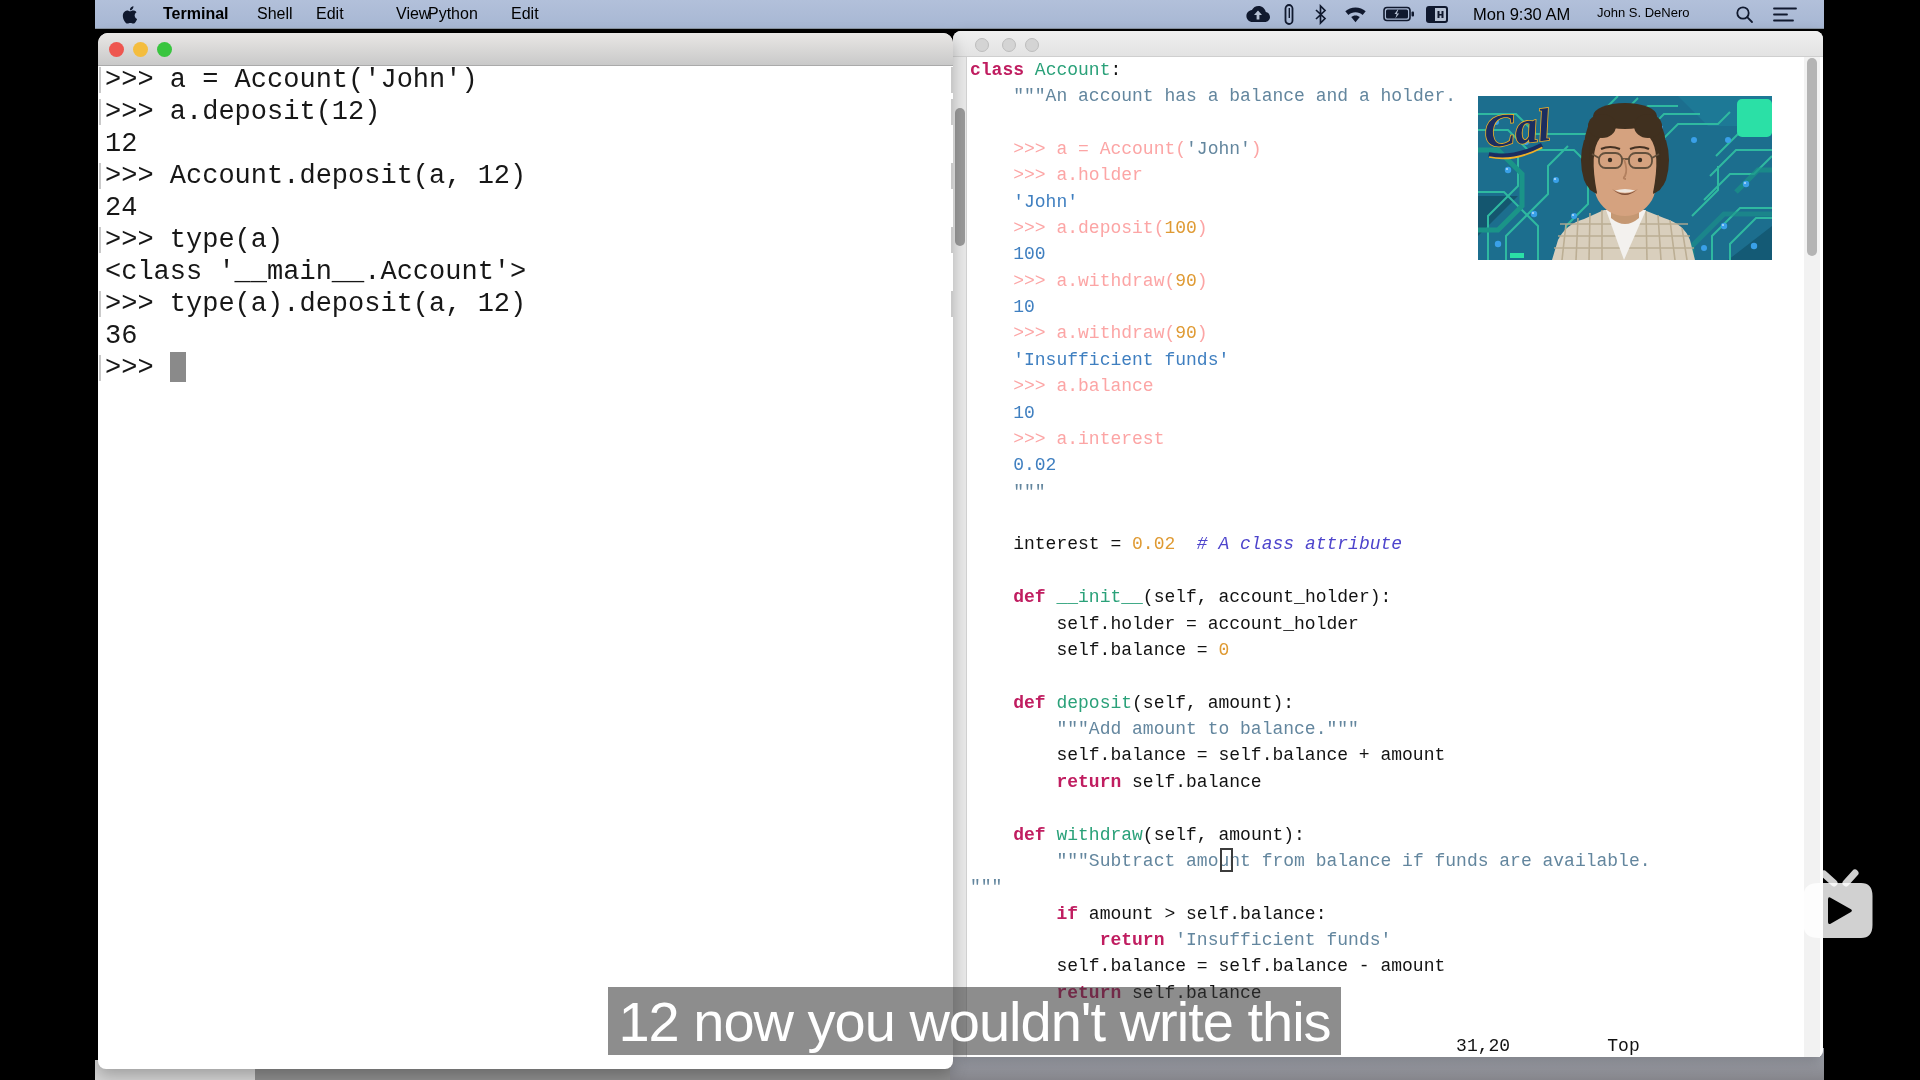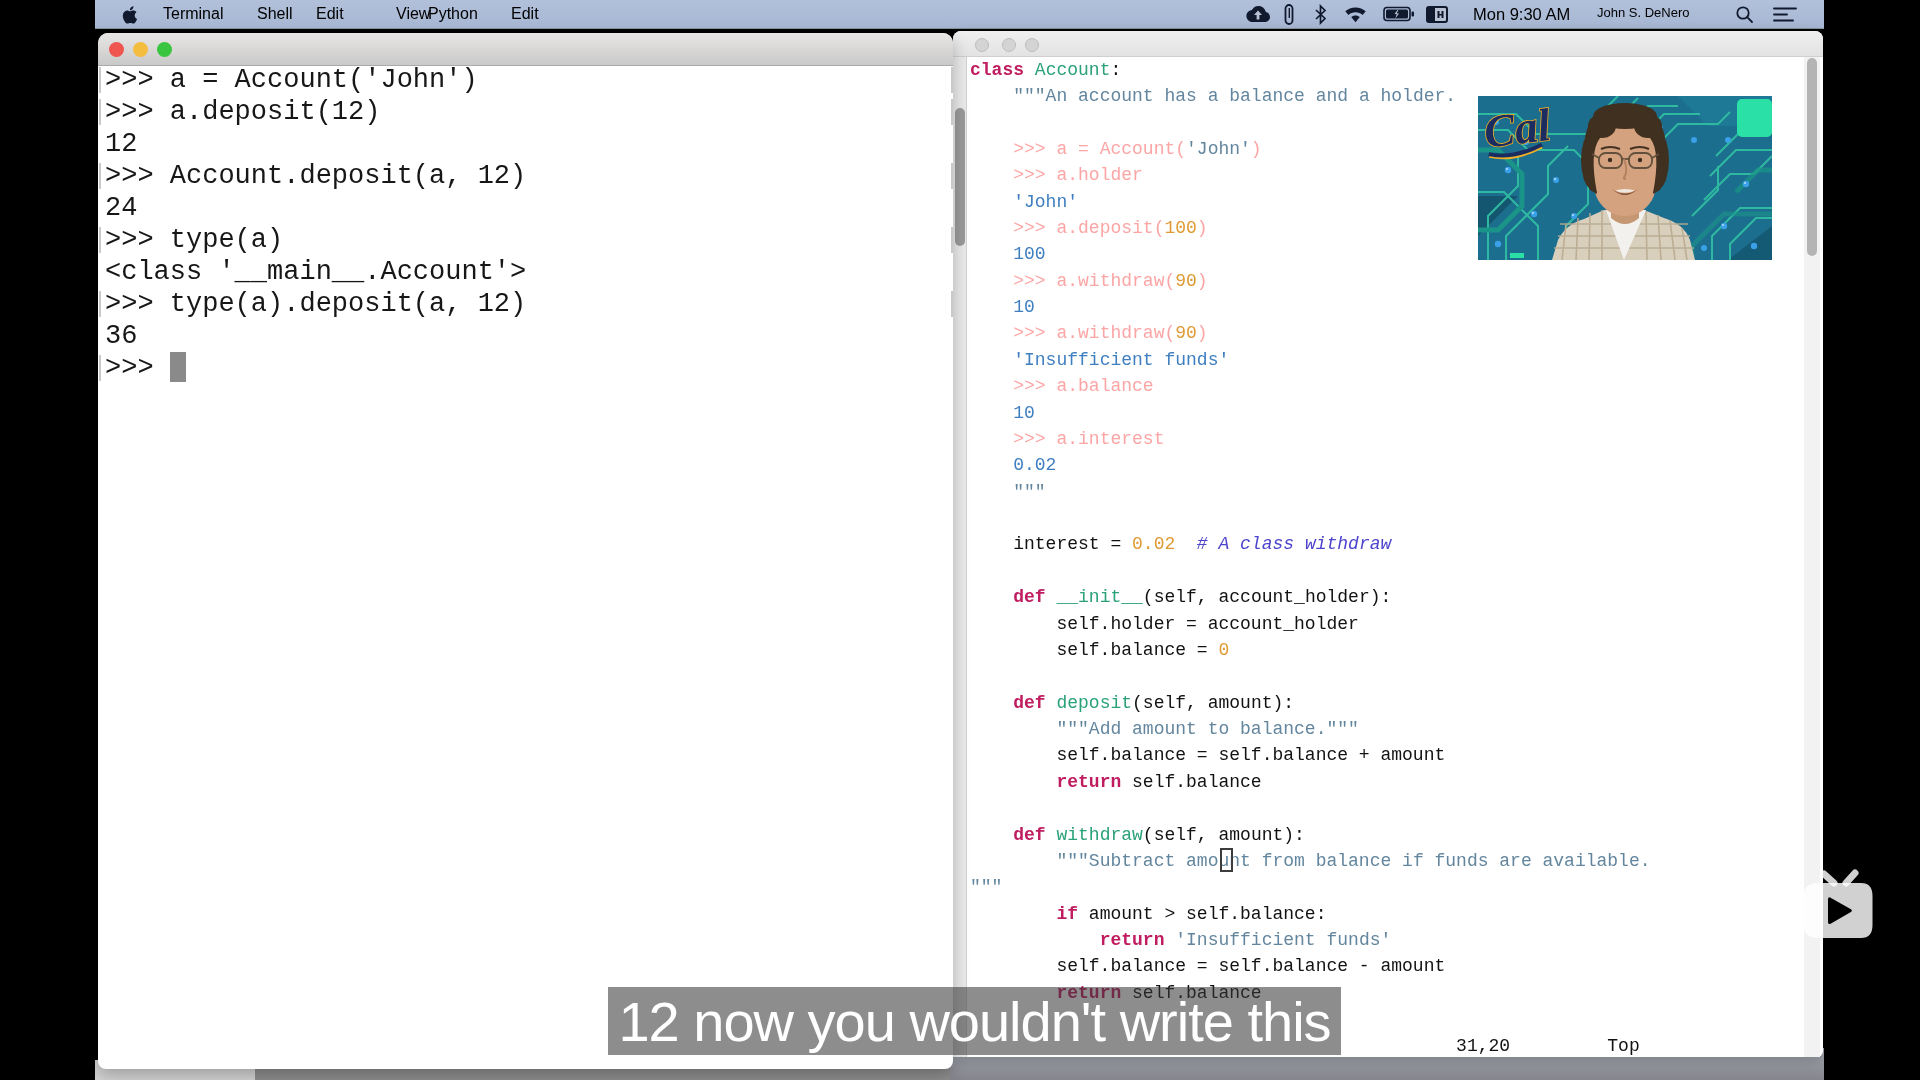--- a/index.html
+++ b/index.html
@@ -68,21 +68,21 @@
   #captiontext{position:absolute;left:608px;top:989px;width:733px;text-align:center;
     color:#fff;font-size:56px;letter-spacing:-1px;white-space:nowrap;}
 </style>
 </head>
 <body>
 <div id="screen">
   <div id="menubar"></div>
   <svg class="abs" style="left:27px;top:5px;" width="18" height="20" viewBox="0 0 18 20">
     <path fill="#10192e" d="M13.1 10.6c0-2.6 2.1-3.8 2.2-3.9-1.2-1.8-3.1-2-3.7-2-1.6-.2-3.1.9-3.9.9-.8 0-2-.9-3.4-.9C2.6 4.8 1 5.8.1 7.4c-1.8 3.1-.5 7.7 1.3 10.2.9 1.2 1.9 2.6 3.3 2.5 1.3-.1 1.8-.8 3.4-.8 1.6 0 2 .8 3.4.8 1.4 0 2.3-1.3 3.1-2.5 1-1.4 1.4-2.8 1.4-2.9-.1-.1-2.9-1.1-2.9-4.1zM10.6 2.9c.7-.9 1.2-2.1 1.1-3.3-1 0-2.3.7-3 1.6-.7.8-1.3 2-1.1 3.2 1.1.1 2.3-.6 3-1.5z" transform="translate(1.5,1.5) scale(0.85)"></path>
   </svg>
-  <div class="mi" style="left:68px;font-weight:400;">Terminal</div>
+  <div class="mi" style="left:68px;font-weight:700;">Terminal</div>
   <div class="mi" style="left:162px;">Shell</div>
   <div class="mi" style="left:221px;">Edit</div>
   <div class="mi" style="left:273px;margin-left:28px;">View</div>
   <div class="mi" style="left:333px;">Python</div>
   <div class="mi" style="left:416px;">Edit</div>
   <svg class="abs" style="left:1150px;top:5px;" width="26" height="19" viewBox="0 0 26 19">
     <path fill="#10192e" d="M20.8 7.1C20.2 3.6 17.2 1 13.5 1 10.6 1 8.1 2.6 6.9 5.1 3.8 5.4 1.4 8 1.4 11.1c0 3.3 2.7 6 6.1 6h12.4c2.8 0 5.1-2.2 5.1-5 0-2.6-2-4.8-4.2-5z"></path>
     <path fill="#b6c1d3" d="M13 5.5l4 4.5h-2.6v4.5h-2.8V10H9z"></path>
   </svg>
   <svg class="abs" style="left:1188px;top:4px;" width="12" height="21" viewBox="0 0 12 21">
@@ -144,21 +144,21 @@
     <span class="d">&gt;&gt;&gt; a.withdraw(</span><span class="o">90</span><span class="d">)</span>
     <span class="v">10</span>
     <span class="d">&gt;&gt;&gt; a.withdraw(</span><span class="o">90</span><span class="d">)</span>
     <span class="v">'Insufficient funds'</span>
     <span class="d">&gt;&gt;&gt; a.balance</span>
     <span class="v">10</span>
     <span class="d">&gt;&gt;&gt; a.interest</span>
     <span class="v">0.02</span>
     <span class="s">"""</span>
 
-    interest = <span class="o">0.02</span>  <span class="c"># A class withdraw</span>
+    interest = <span class="o">0.02</span>  <span class="c"># A class attribute</span>
 
     <span class="k">def</span> <span class="n">__init__</span>(self, account_holder):
         self.holder = account_holder
         self.balance = <span class="o">0</span>
 
     <span class="k">def</span> <span class="n">deposit</span>(self, amount):
         <span class="s">"""Add amount to balance."""</span>
         self.balance = self.balance + amount
         <span class="k">return</span> self.balance
 

